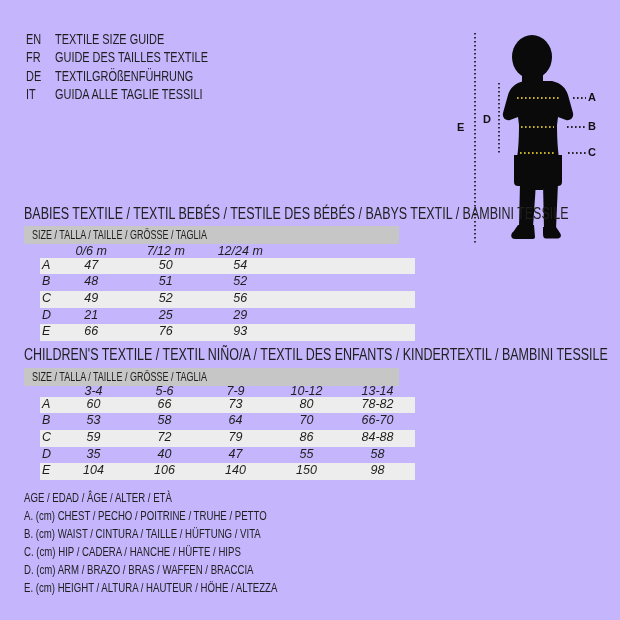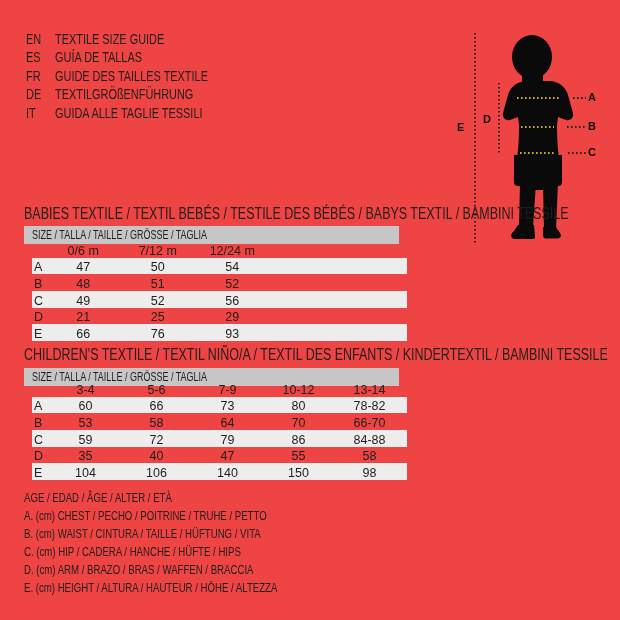--- a/index.html
+++ b/index.html
@@ -1,17 +1,17 @@
 <!DOCTYPE html>
 <html><head>
 <meta charset="utf-8">
 <style>
   html,body{margin:0;padding:0;background:#fff;}
   #canvas{
-    position:relative;width:620px;height:620px;background:#ef4444;overflow:hidden;
+    position:relative;width:620px;height:620px;background:#c4b5fd;overflow:hidden;
     font-family:"Liberation Sans","DejaVu Sans",sans-serif;color:#1e1e1c;
   }
   .cond{display:inline-block;transform-origin:0 50%;white-space:nowrap;}
   .sx78{transform:scaleX(0.78);}
   .sx74{transform:scaleX(0.74);}
   .sx72{transform:scaleX(0.72);}
 
   
   #languages{position:absolute;left:26px;top:30px;font-size:14px;line-height:18.4px;}
   .lang-row{display:flex;}
@@ -19,45 +19,41 @@
 
   
   #figure{position:absolute;left:455px;top:15px;width:165px;height:245px;}
   #figure svg{position:absolute;left:0;top:0;}
   .fig-label{position:absolute;font-size:11px;font-weight:bold;color:#111;}
 
   
   .tbl-title{position:absolute;left:24px;font-size:16px;font-weight:400;margin:0;}
   .size-bar{position:absolute;left:24px;width:375px;height:17.5px;background:#c6c6c6;
     font-size:12.5px;display:flex;align-items:center;padding-left:8px;box-sizing:border-box;}
-  .grid-row{position:absolute;left:32px;width:375px;height:16.7px;display:flex;align-items:flex-end;font-size:12.5px;}
+  .grid-row{position:absolute;left:40px;width:375px;height:16.7px;display:flex;align-items:flex-start;font-size:12.5px;font-style:italic;}
   .grid-row.striped{background:#ededed;}
   .row-label{width:12px;flex:0 0 12px;padding-left:2px;box-sizing:content-box;}
   .cell{text-align:center;}
   .cell.b3{width:74.5px;flex:0 0 74.5px;}
   .cell.c5{width:71px;flex:0 0 71px;}
   .cell.c5.first{margin-left:4px;}
   .hdr-row{background:none;font-size:12.5px;}
 
   
   #legend{position:absolute;left:24px;top:489px;font-size:13px;line-height:18px;}
 </style>
 </head>
 <body>
 
 <div id="canvas">
 
   <section id="languages">
     <div class="lang-row">
       <span class="lang-code cond sx78">EN</span>
       <span class="lang-label cond sx78">TEXTILE SIZE GUIDE</span>
-    </div>
-    <div class="lang-row">
-      <span class="lang-code cond sx78">ES</span>
-      <span class="lang-label cond sx78">GUÍA DE TALLAS</span>
     </div>
     <div class="lang-row">
       <span class="lang-code cond sx78">FR</span>
       <span class="lang-label cond sx78">GUIDE DES TAILLES TEXTILE</span>
     </div>
     <div class="lang-row">
       <span class="lang-code cond sx78">DE</span>
       <span class="lang-label cond sx78">TEXTILGRÖßENFÜHRUNG</span>
     </div>
     <div class="lang-row">

